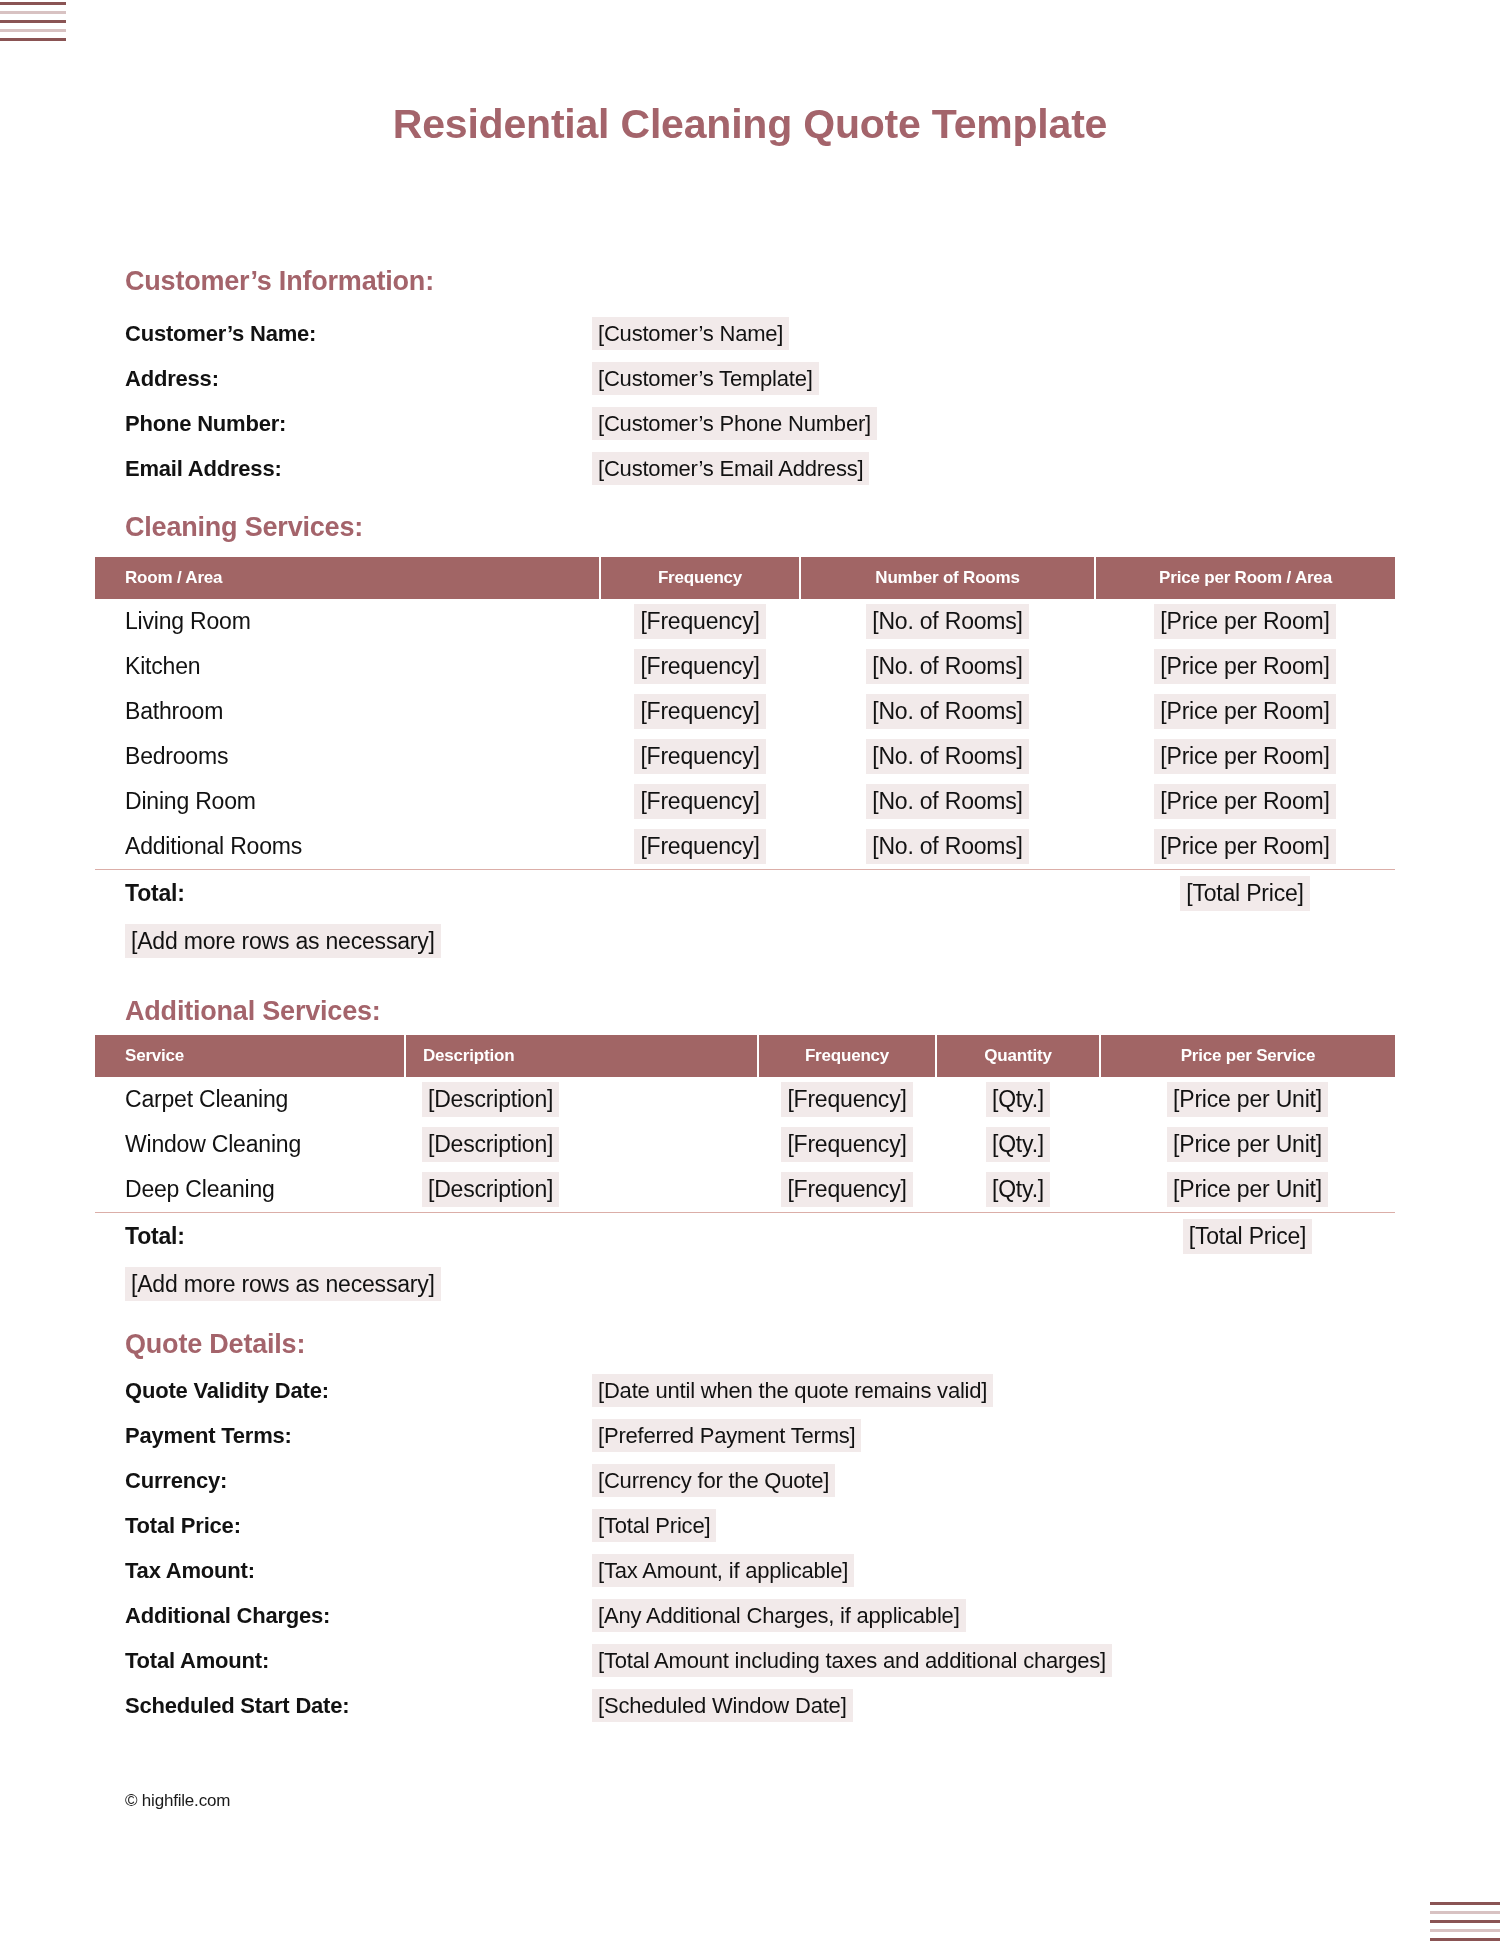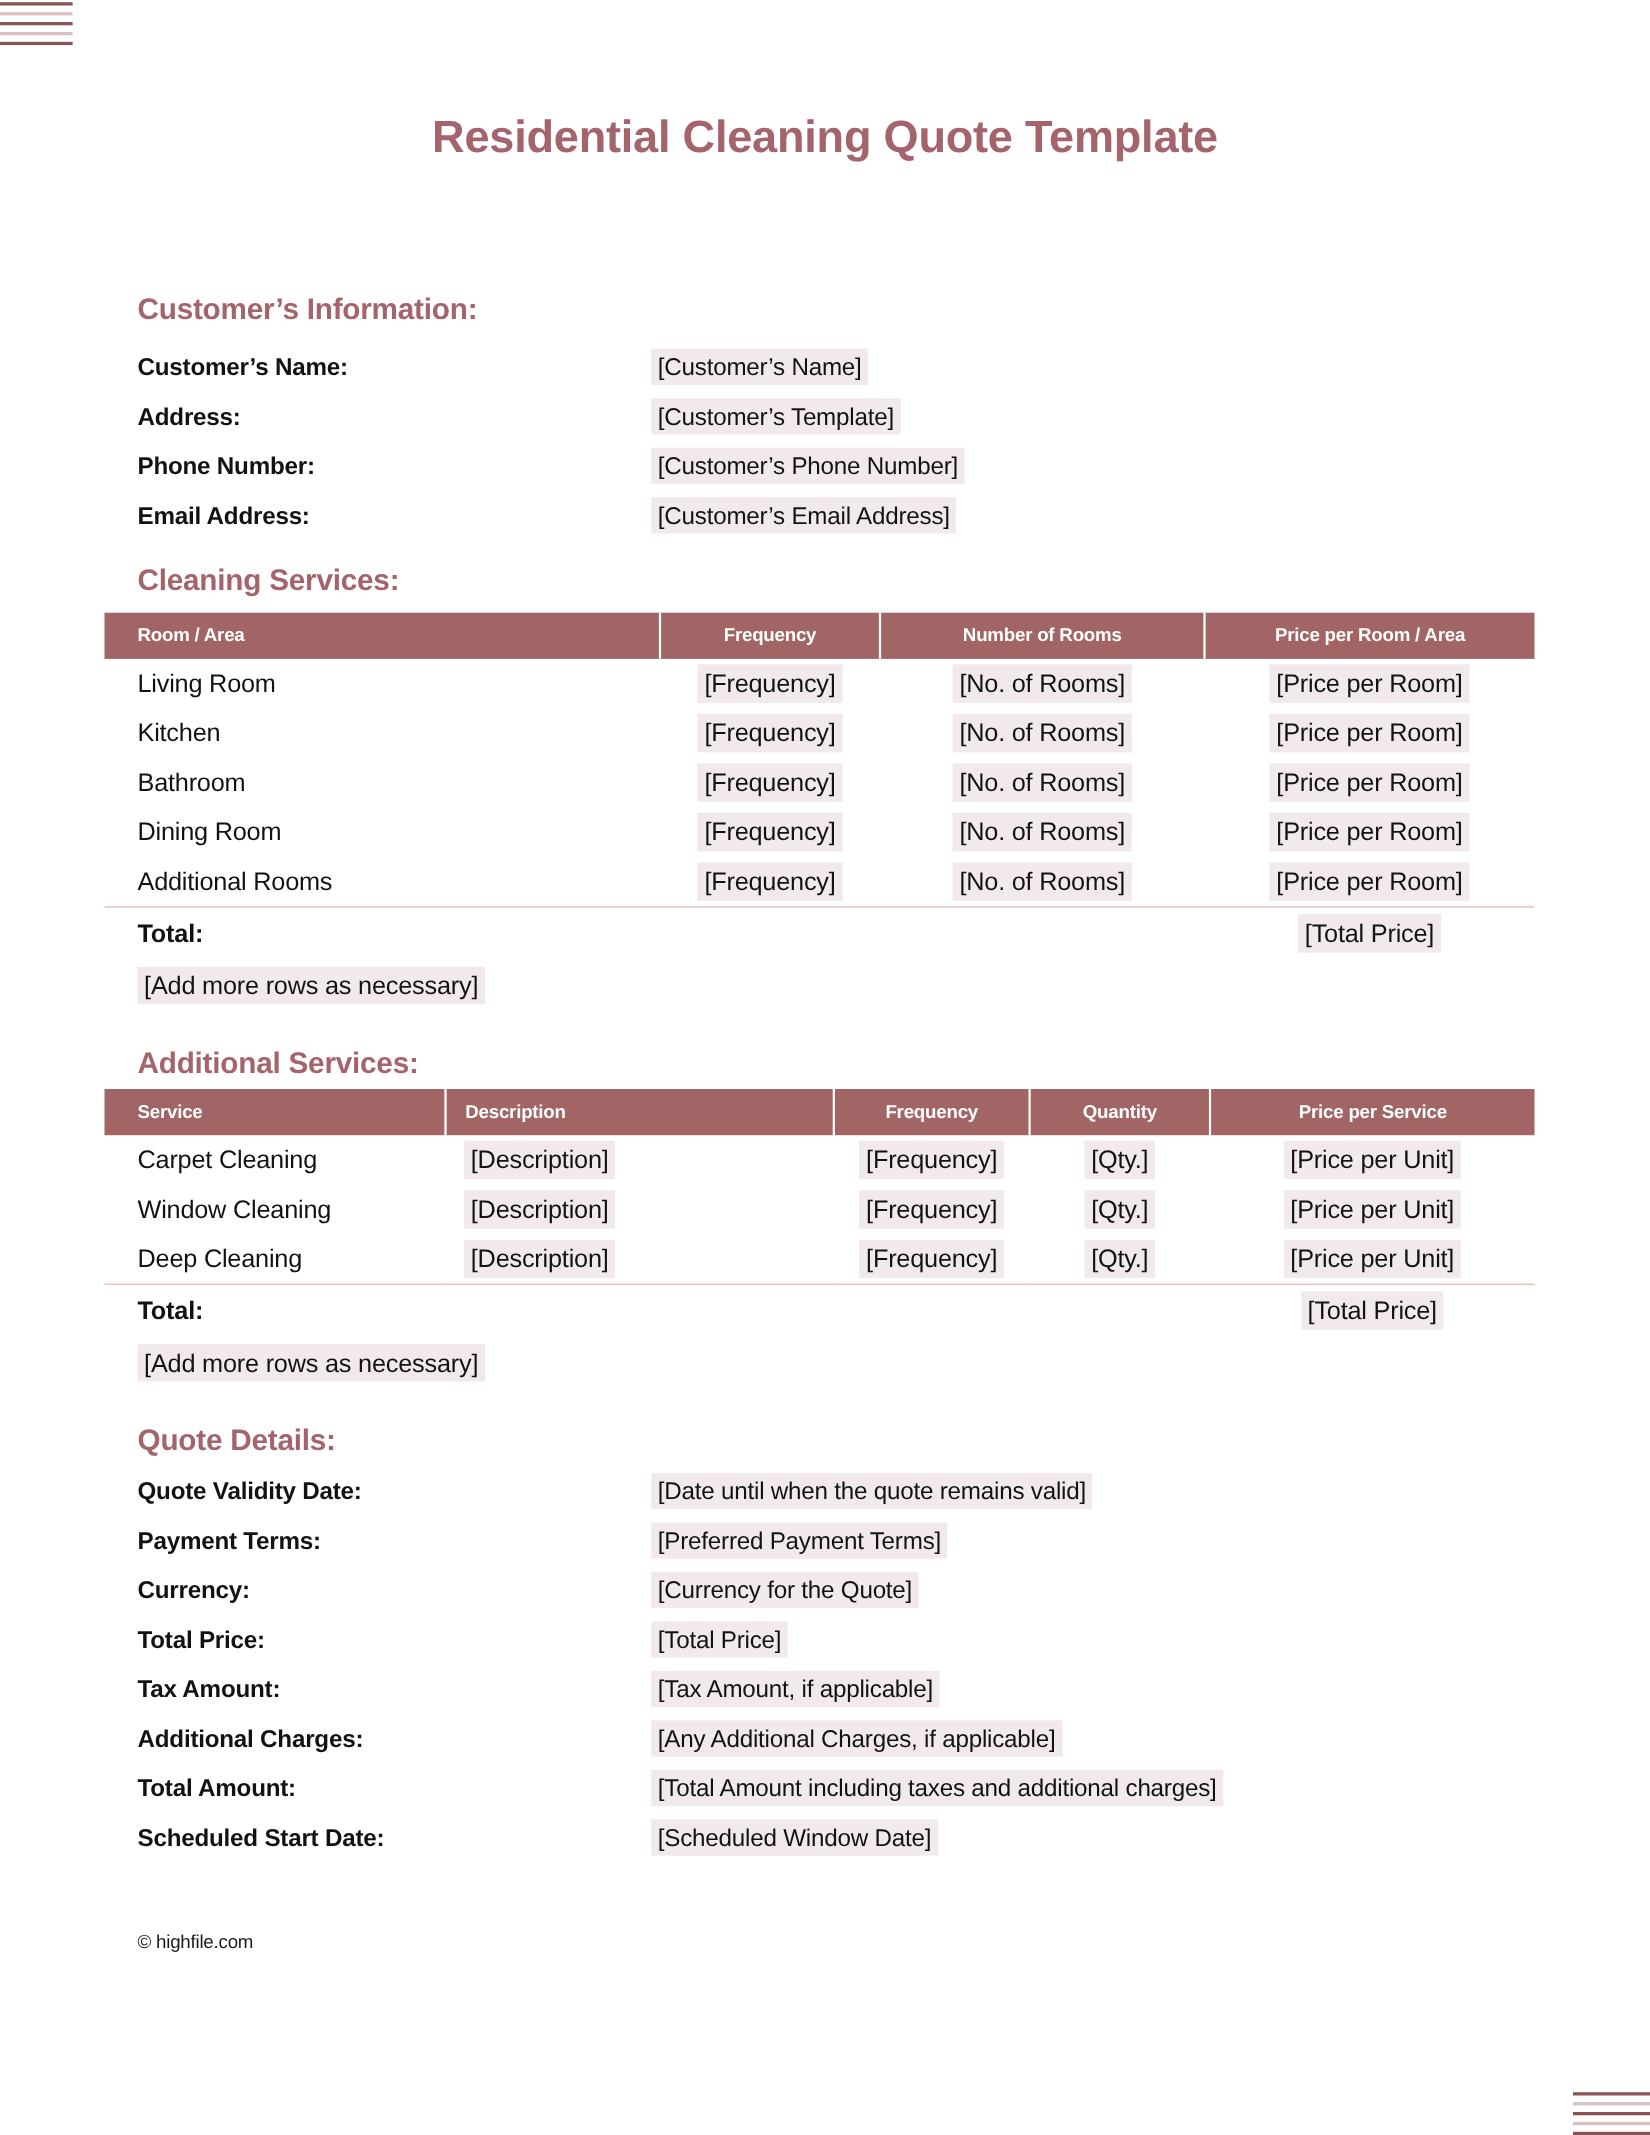--- a/index.html
+++ b/index.html
@@ -43,21 +43,21 @@
 
   .section-heading{
     font-size:27px;
     line-height:32px;
     font-weight:700;
     color:var(--accent);
   }
   .h-customer{margin-top:117px;}
   .h-cleaning{margin-top:20px;}
   .h-additional{margin-top:30px;}
-  .h-quote{margin-top:30px;}
+  .h-quote{margin-top:20px;}
 
   .fields{margin-top:14px;}
   .fields.quote{margin-top:8px;}
   .field-row{display:flex;align-items:center;height:45px;}
   .field-label{width:467px;flex:0 0 467px;font-weight:700;font-size:22px;}
   .field-value{font-size:22px;}
   .hl{
     background:var(--highlight-bg);
     padding:3px 6px;
     display:inline-block;
@@ -166,20 +166,26 @@
           <td><span class="hl">[No. of Rooms]</span></td>
           <td><span class="hl">[Price per Room]</span></td>
         </tr>
         <tr>
           <td class="first">Bathroom</td>
           <td><span class="hl">[Frequency]</span></td>
           <td><span class="hl">[No. of Rooms]</span></td>
           <td><span class="hl">[Price per Room]</span></td>
         </tr>
         <tr>
+          <td class="first">Bedrooms</td>
+          <td><span class="hl">[Frequency]</span></td>
+          <td><span class="hl">[No. of Rooms]</span></td>
+          <td><span class="hl">[Price per Room]</span></td>
+        </tr>
+        <tr>
           <td class="first">Dining Room</td>
           <td><span class="hl">[Frequency]</span></td>
           <td><span class="hl">[No. of Rooms]</span></td>
           <td><span class="hl">[Price per Room]</span></td>
         </tr>
         <tr>
           <td class="first">Additional Rooms</td>
           <td><span class="hl">[Frequency]</span></td>
           <td><span class="hl">[No. of Rooms]</span></td>
           <td><span class="hl">[Price per Room]</span></td>

